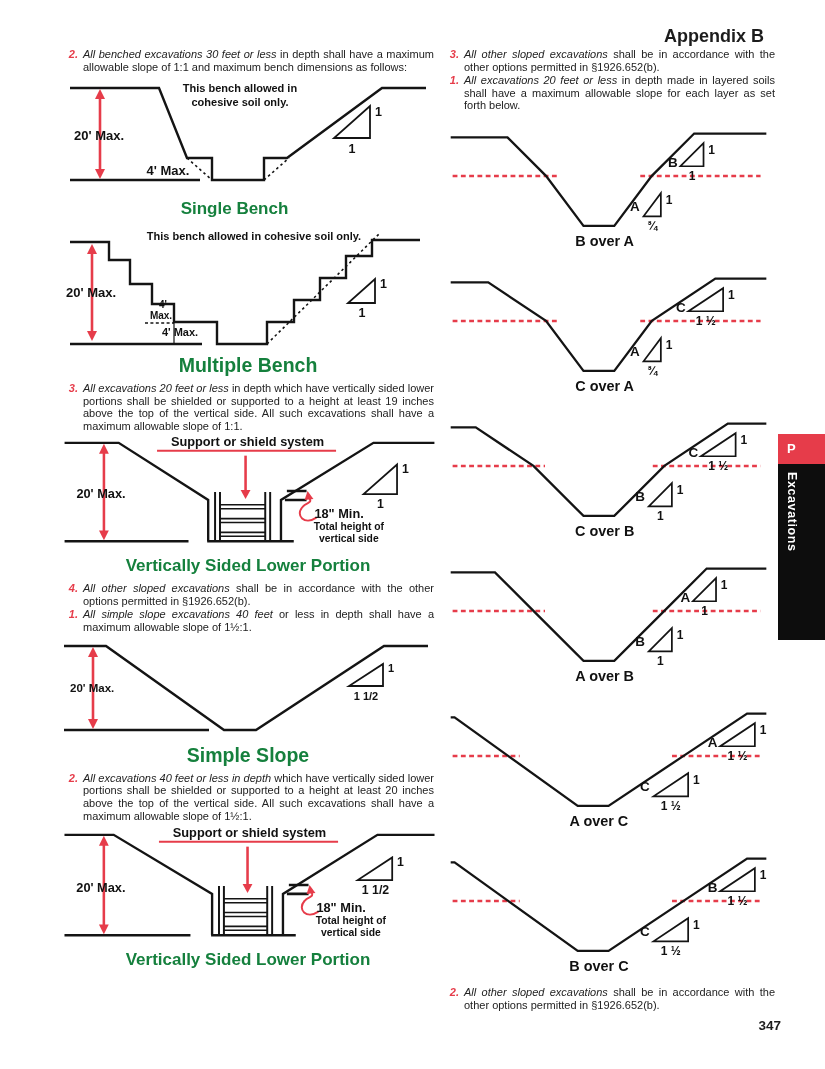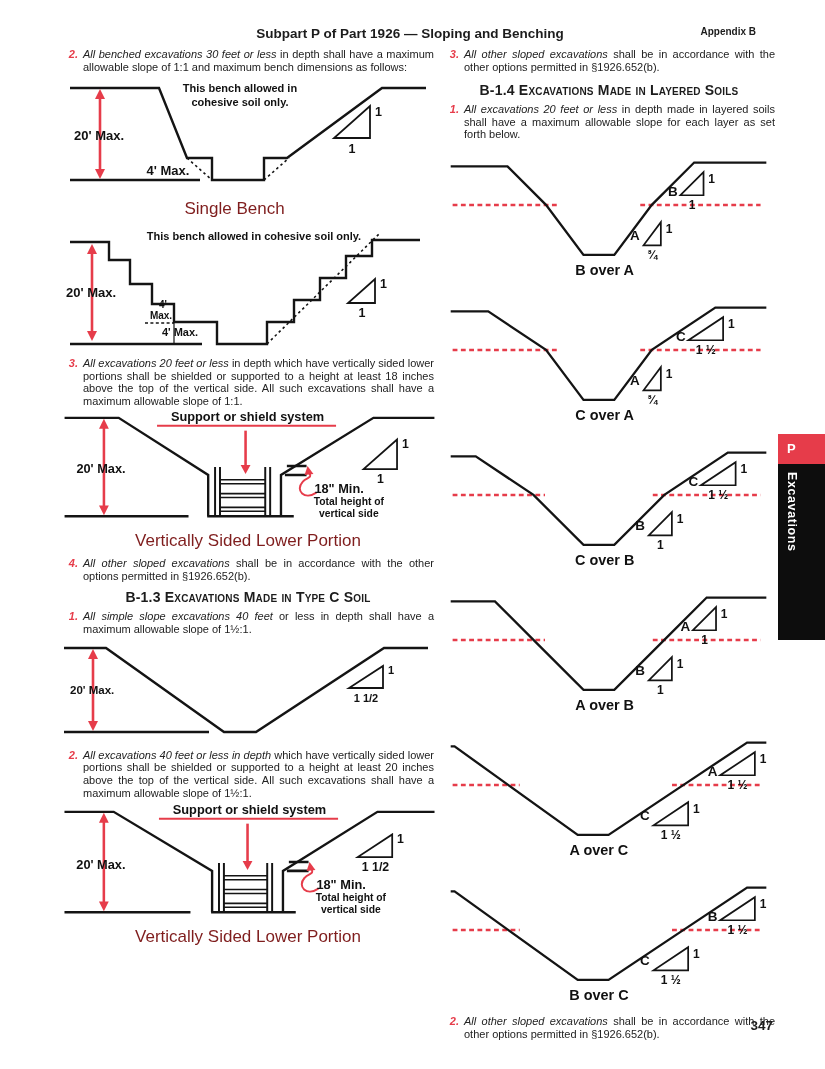--- a/index.html
+++ b/index.html
@@ -2,35 +2,35 @@
 <html><head>
 <meta charset="utf-8">
 <style>
   :root{ --red:#e63c4a; --ink:#1c1c1c; }
   html,body{margin:0;padding:0;background:#fff;}
   .page{position:relative;width:825px;height:1069px;background:#ffffff;overflow:hidden;
         font-family:"Liberation Sans",sans-serif;color:var(--ink);}
   
   .hdr-title{position:absolute;top:26px;left:60px;width:700px;text-align:center;
              font-size:13.5px;font-weight:bold;}
-  .hdr-appendix{position:absolute;top:26px;right:69px;font-size:10px;font-weight:bold;margin-left:9px;}
+  .hdr-appendix{position:absolute;top:26px;right:61px;font-size:18px;font-weight:bold;margin-left:9px;}
   
   .col{position:absolute;top:48px;}
   .col-left{left:62px;width:372px;}
   .col-right{left:443px;width:332px;}
   
   .li{display:flex;font-size:11px;line-height:1.17;text-align:justify;color:#222;}
   .li .num{color:var(--red);font-weight:bold;font-style:italic;flex:0 0 16px;text-align:right;margin-right:5px;}
   .li .li-text{flex:1;}
   .lead{font-style:italic;}
   .sec-heading{font-weight:bold;font-variant:small-caps;text-align:center;font-size:14px;margin:6px 0 5px 0;letter-spacing:.2px;}
   
   .fig{margin-top:6px;}
   .fig svg{display:block;}
-  .fig-cap{font-weight:normal;text-align:center;color:#7f1d1d;}
+  .fig-cap{font-weight:bold;text-align:center;color:#15803d;}
   .cap-md{font-size:17px;margin-top:1px;}
   .cap-lg{font-size:19.5px;margin-top:2px;}
   
   .profile{fill:none;stroke:#141414;stroke-width:2.4;stroke-linejoin:miter;}
   .thin{fill:none;stroke:#141414;stroke-width:1.2;}
   .bdot{fill:none;stroke:#141414;stroke-width:1.6;stroke-dasharray:2.5 3;}
   .bdash{fill:none;stroke:#141414;stroke-width:1.3;stroke-dasharray:3 2.4;}
   .rdash{fill:none;stroke:var(--red);stroke-width:2.6;stroke-dasharray:5 3.6;}
   .rline{stroke:var(--red);stroke-width:2.6;fill:none;}
   .rfill{fill:var(--red);stroke:none;}
@@ -45,28 +45,27 @@
   .dnote-sm{font:bold 10px "Liberation Sans",sans-serif;fill:#111;}
   .dnote-xs{font:bold 10.5px "Liberation Sans",sans-serif;fill:#111;}
   .mid{text-anchor:middle;}
   
   .side-tab{position:absolute;right:0;top:434px;width:47px;}
   .tab-red{height:30px;background:var(--red);color:#fff;font-weight:bold;font-size:13px;
            padding:7px 0 0 9px;box-sizing:border-box;}
   .tab-black{height:176px;background:#0d0d0d;}
   .tab-black span{writing-mode:vertical-rl;display:block;color:#fff;font-weight:bold;
                   font-size:12.5px;letter-spacing:.6px;margin-left:7px;padding-top:8px;}
-  .page-num{position:absolute;top:1018px;right:52px;font-size:13.5px;font-weight:bold;}
+  .page-num{position:absolute;top:1018px;right:44px;font-size:13.5px;font-weight:bold;}
 </style>
 </head>
 <body>
 
 <div class="page">
 
-  <div class="hdr-title">Subpart P of Part 1926 — Sloping and Benching</div>
   <div class="hdr-appendix">Appendix B</div>
 
   <div class="col col-left">
 
     <div class="li">
       <span class="num">2.</span>
       <div class="li-text"><span class="lead">All benched excavations 30 feet or less</span><span> in depth shall have a maximum allowable slope of 1:1 and maximum bench dimensions as follows:</span></div>
     </div>
 
     <div class="fig">
@@ -100,25 +99,26 @@
         <polygon class="rfill" points="25,104 35,104 30,114"></polygon>
         <text class="dlab" x="4" y="70">20' Max.</text>
         <text class="dnote mid" x="192" y="13">This bench allowed in cohesive soil only.</text>
         <text class="dnote-sm mid" x="101" y="81">4'</text>
         <text class="dnote-sm mid" x="99" y="92">Max.</text>
         <text class="dnote mid" x="118" y="109">4' Max.</text>
         <path class="tri" d="M286 76 H313 V52 Z"></path>
         <text class="tlab" x="318" y="61">1</text>
         <text class="tlab mid" x="300" y="90">1</text>
       </svg>
+      <div class="fig-cap cap-lg">Multiple Bench</div>
     </div>
 
     <div class="li" style="margin-top:5px;">
       <span class="num">3.</span>
-      <div class="li-text"><span class="lead">All excavations 20 feet or less</span><span> in depth which have vertically sided lower portions shall be shielded or supported to a height at least 18 inches above the top of the vertical side. All such excavations shall have a maximum allowable slope of 1:1.</span></div>
+      <div class="li-text"><span class="lead">All excavations 20 feet or less</span><span> in depth which have vertically sided lower portions shall be shielded or supported to a height at least 19 inches above the top of the vertical side. All such excavations shall have a maximum allowable slope of 1:1.</span></div>
     </div>
 
     <div class="fig" style="margin-top:2px;">
       <svg viewBox="0 0 380 122" width="375" height="120">
         <path class="profile" d="M2 8 H57 L148 66 V108 M147 108 H235 M222 108 V66 L316 8 H378"></path>
         <path class="profile" d="M2 108 H128"></path>
         <g>
           <path class="thin" style="stroke-width:2" d="M155 58 V108 M160 58 V108 M206 58 V108 M211 58 V108"></path>
           <path class="thin" style="stroke-width:1.6" d="M160 71 H206 M160 75 H206 M160 85 H206 M160 89 H206 M160 99 H206 M160 103 H206"></path>
         </g>
@@ -141,39 +141,39 @@
         <text class="tlab mid" x="323" y="74">1</text>
       </svg>
       <div class="fig-cap cap-md">Vertically Sided Lower Portion</div>
     </div>
 
     <div class="li" style="margin-top:6px;">
       <span class="num">4.</span>
       <div class="li-text"><span class="lead">All other sloped excavations</span><span> shall be in accordance with the other options permitted in §1926.652(b).</span></div>
     </div>
 
-    <div class="sec-heading">B-1.3 Excavations Made in Type C Soil</div>
 
     <div class="li">
       <span class="num">1.</span>
       <div class="li-text"><span class="lead">All simple slope excavations 40 feet</span><span> or less in depth shall have a maximum allowable slope of 1½:1.</span></div>
     </div>
 
     <div class="fig" style="margin-top:4px;">
       <svg viewBox="0 0 372 104" width="372" height="104">
         <path class="profile" d="M2 8 H44 L162 92 H194 L322 8 H366"></path>
         <path class="profile" d="M2 92 H147"></path>
         <line class="rline" x1="31" y1="17" x2="31" y2="83"></line>
         <polygon class="rfill" points="26,19 36,19 31,9"></polygon>
         <polygon class="rfill" points="26,81 36,81 31,91"></polygon>
         <text class="dlab-sm" x="8" y="54">20' Max.</text>
         <path class="tri" d="M287 48 H321 V26 Z"></path>
         <text class="tlab-sm" x="326" y="34">1</text>
         <text class="tlab-sm mid" x="304" y="62">1 1/2</text>
       </svg>
+      <div class="fig-cap cap-lg">Simple Slope</div>
     </div>
 
     <div class="li" style="margin-top:5px;">
       <span class="num">2.</span>
       <div class="li-text"><span class="lead">All excavations 40 feet or less in depth</span><span> which have vertically sided lower portions shall be shielded or supported to a height at least 20 inches above the top of the vertical side. All such excavations shall have a maximum allowable slope of 1½:1.</span></div>
     </div>
 
     <div class="fig" style="margin-top:2px;">
       <svg viewBox="0 0 380 126" width="375" height="124">
         <path class="profile" d="M2 10 H52 L152 70 V112 M151 112 H237 M224 112 V70 L320 10 H378"></path>
@@ -204,21 +204,20 @@
     </div>
   </div>
 
   <div class="col col-right">
 
     <div class="li">
       <span class="num">3.</span>
       <div class="li-text"><span class="lead">All other sloped excavations</span><span> shall be in accordance with the other options permitted in §1926.652(b).</span></div>
     </div>
 
-    <div class="sec-heading" style="margin-top:8px;">B-1.4 Excavations Made in Layered Soils</div>
 
     <div class="li">
       <span class="num">1.</span>
       <div class="li-text"><span class="lead">All excavations 20 feet or less</span><span> in depth made in layered soils shall have a maximum allowable slope for each layer as set forth below.</span></div>
     </div>
 
     <div id="layered-host"><svg viewBox="0 0 345 140" width="332" height="135" style="margin-top: 6px;">
           <path d="M10 60 H119" class="rdash"></path>
           <path d="M205 60 H330" class="rdash"></path>
           <path d="M8 20 H67 L107 60 L146 112 H178 L217 60 L261 16 H336" class="profile"></path>

